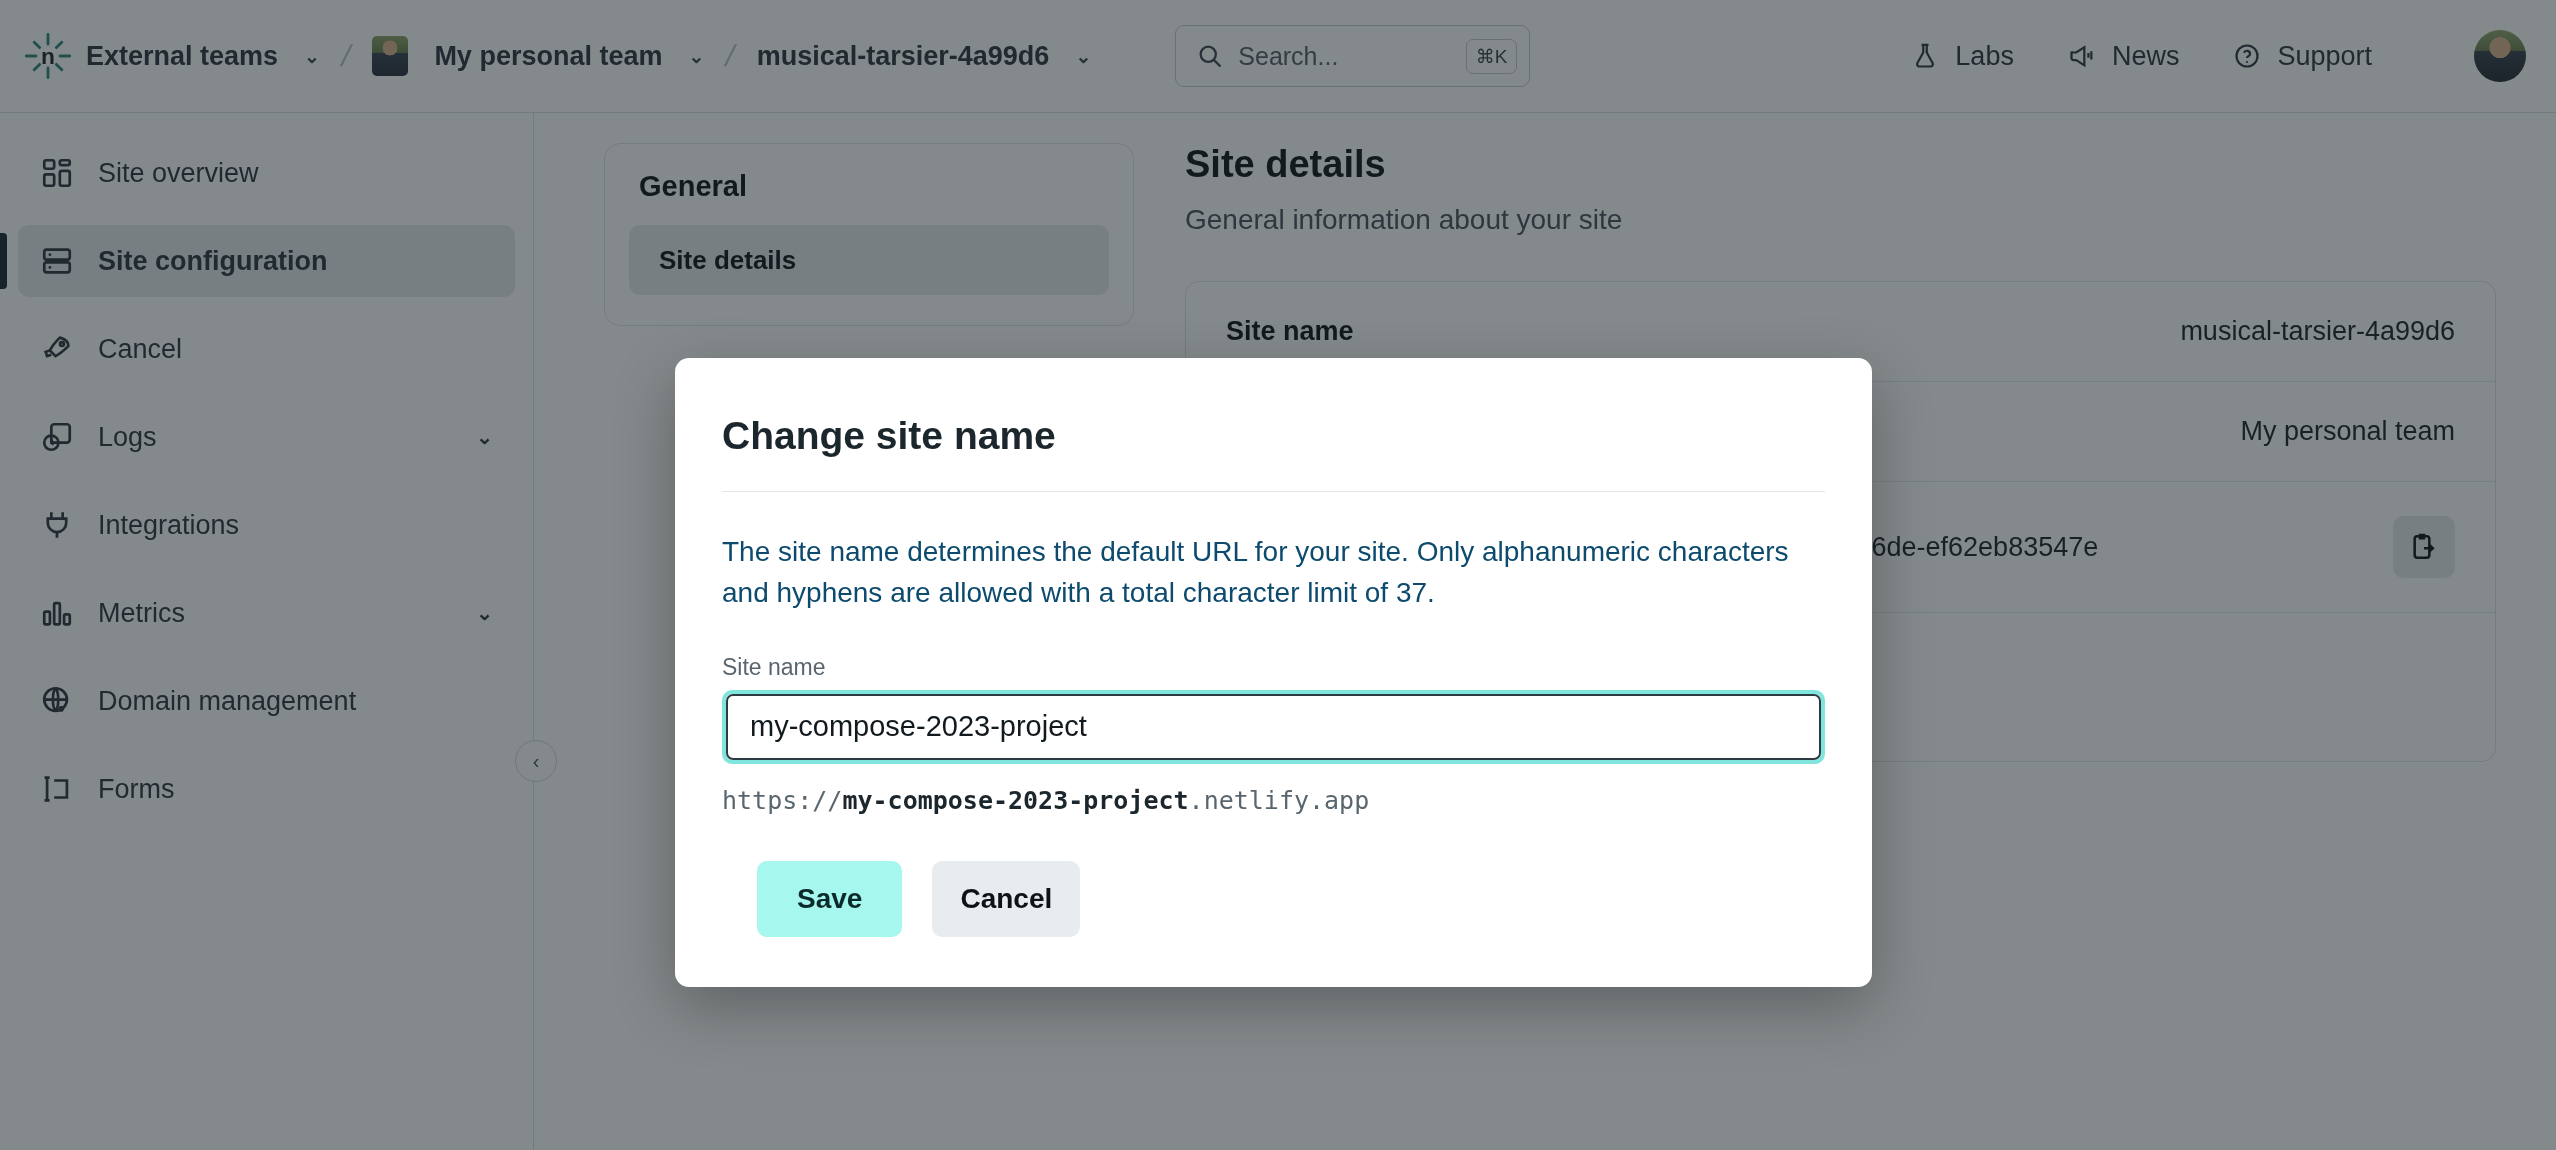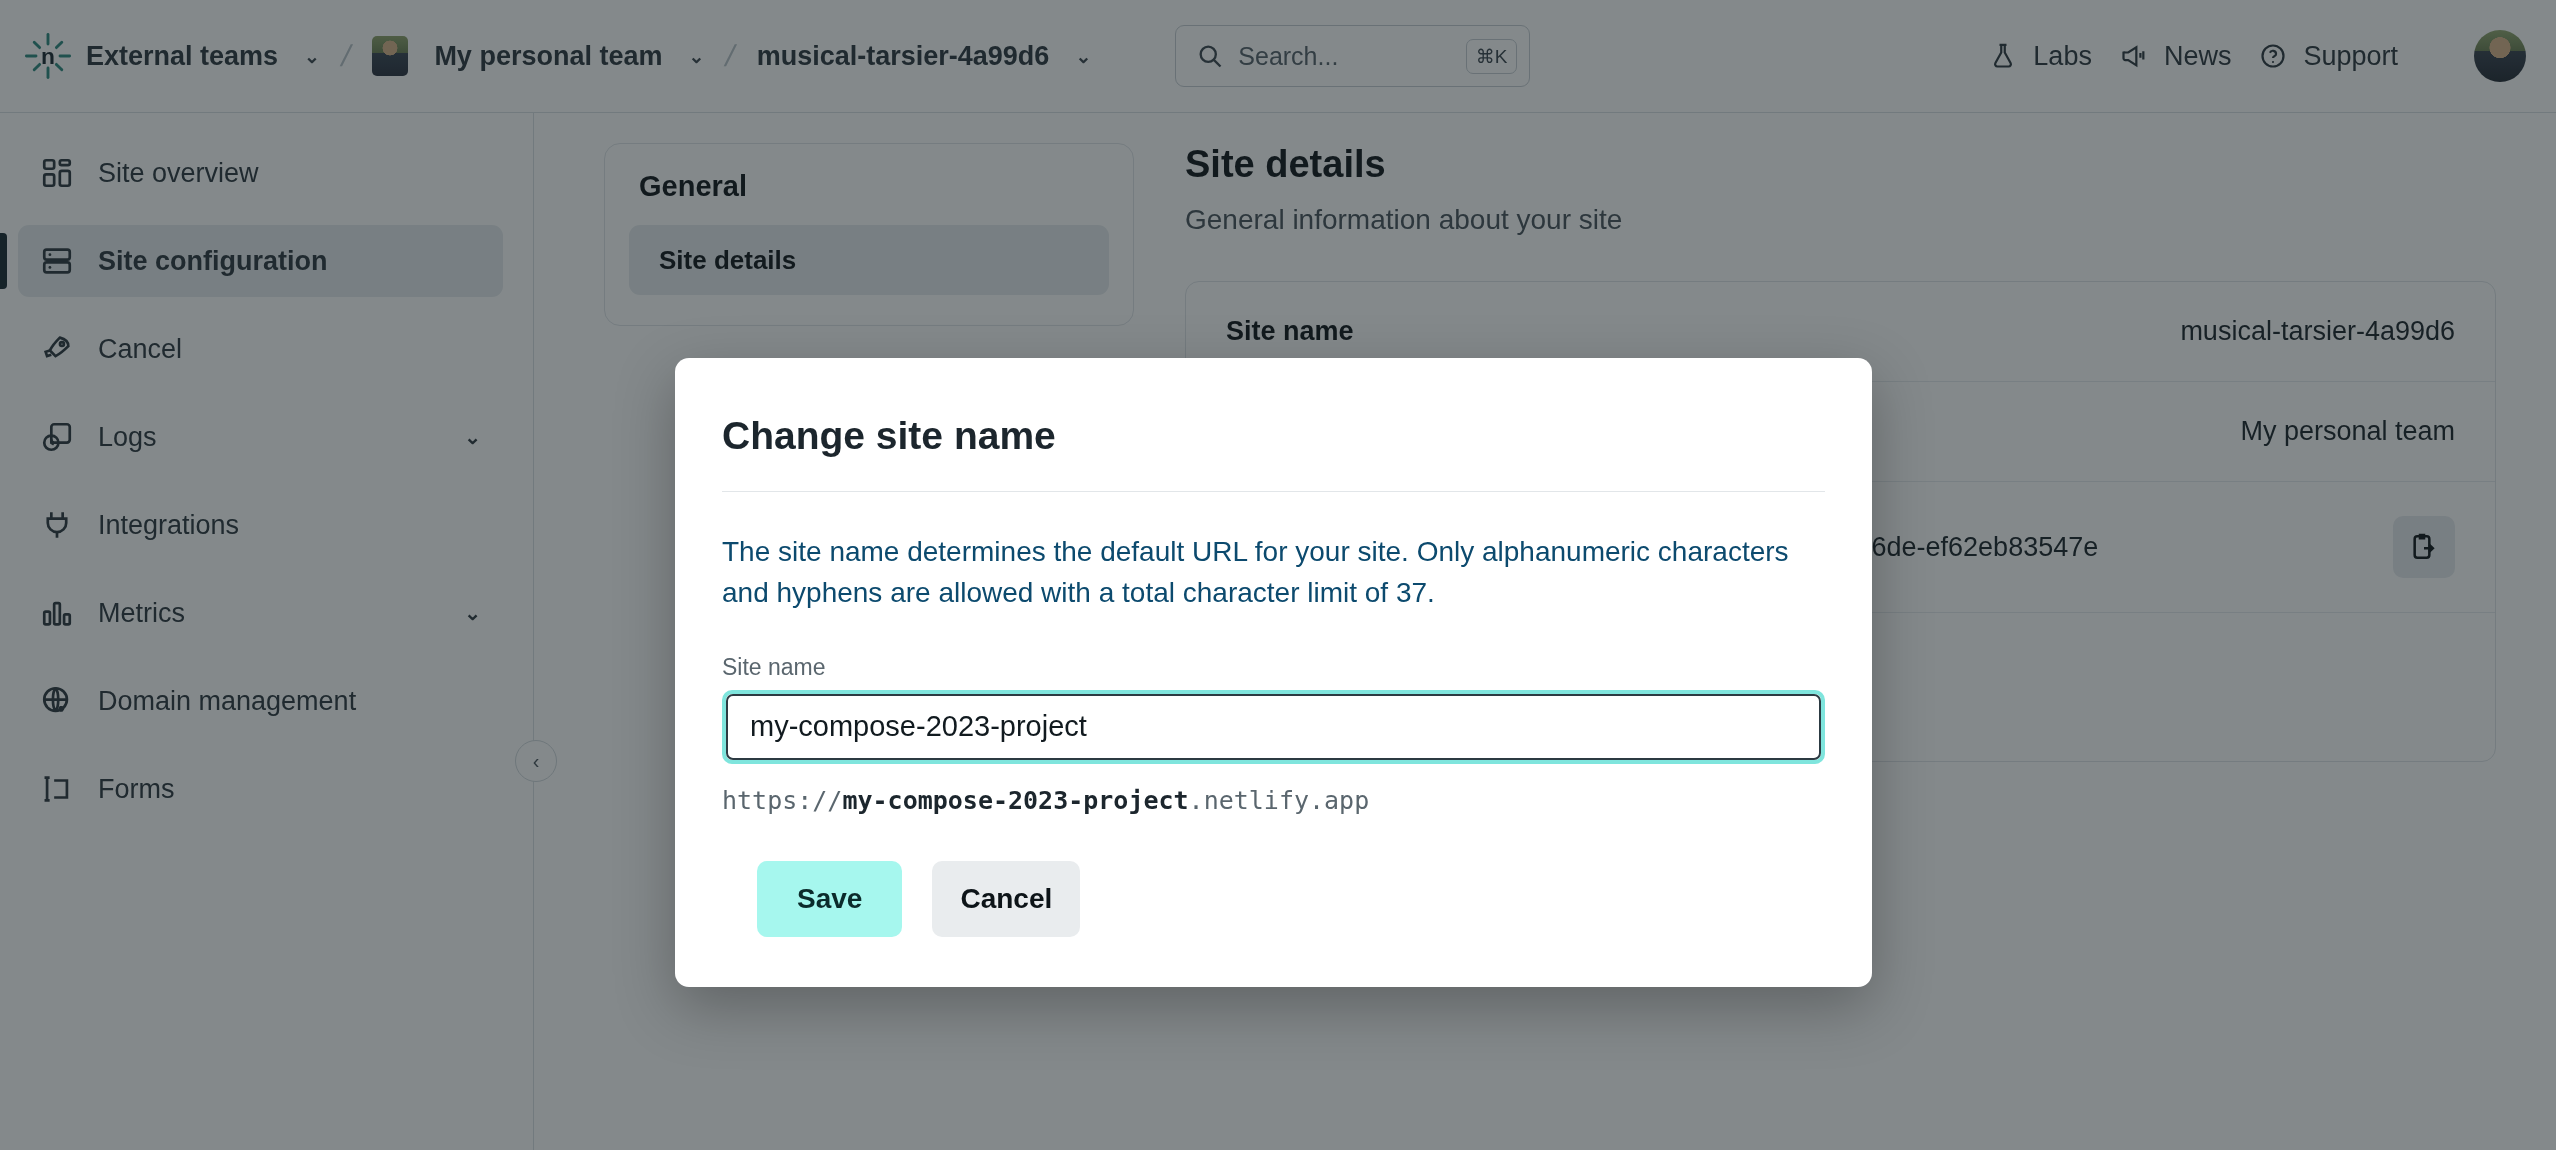--- a/index.html
+++ b/index.html
@@ -51,38 +51,38 @@
     border: 1px solid #c7ced3; border-radius: 9px;
     display: flex; align-items: center; gap: 14px;
     padding: 0 12px 0 20px;
     background: #fff;
   }
   .search-ph { font-size: 25px; color: #56626b; flex: 1; }
   .kbd {
     border: 1px solid #c7ced3; border-radius: 7px;
     font-size: 19px; color: #3d4850; padding: 7px 9px; line-height: 1;
   }
-  .topnav { margin-left: auto; display: flex; align-items: center; gap: 28px; }
+  .topnav { margin-left: auto; display: flex; align-items: center; gap: 54px; }
   .topnav-item {
     display: flex; align-items: center; gap: 16px;
     font-size: 27px; color: #2f3a41; font-weight: 400; white-space: nowrap;
   }
   .user-avatar {
     width: 52px; height: 52px; border-radius: 50%; margin-left: 48px; flex: none;
     background:
       radial-gradient(circle at 50% 34%, #d9b48a 0 24%, transparent 25%),
       linear-gradient(180deg,#93a771 0%, #6d8155 40%, #39434f 41%, #252c36 100%);
   }
 
   
   .sidebar {
     position: absolute; top: 113px; left: 0; width: 534px; bottom: 0;
     background: #ffffff;
     border-right: 1px solid #d9dfe3;
-    padding: 24px 30px 0 18px;
+    padding: 24px 18px 0 18px;
   }
   .side-item {
     display: flex; align-items: center; gap: 24px;
     height: 72px; padding: 0 22px; border-radius: 11px;
     font-size: 27px; color: #2f3a41; margin-bottom: 16px;
     position: relative;
   }
   .side-item.active { background: #e7ebee; font-weight: 700; }
   .side-item.active::before {
     content: ""; position: absolute; left: -18px; top: 8px; bottom: 8px;

